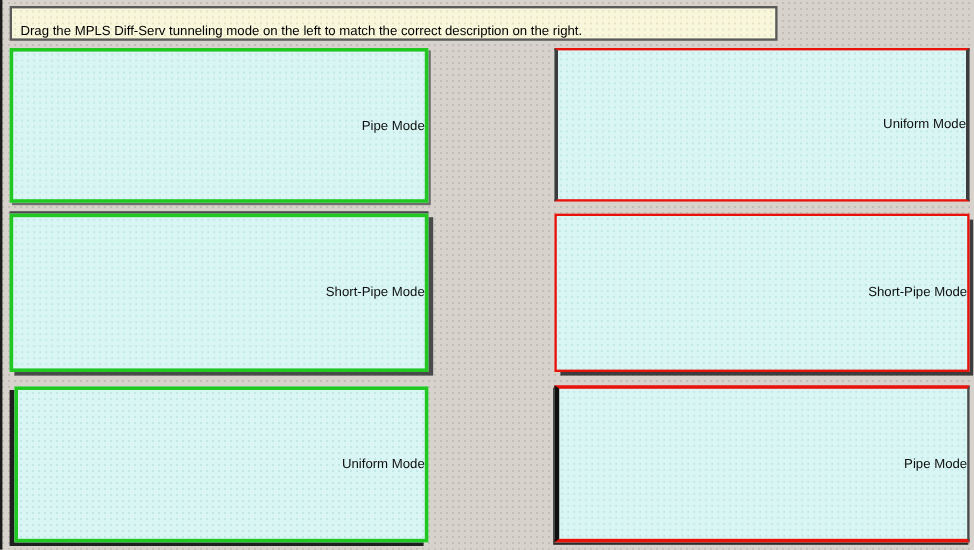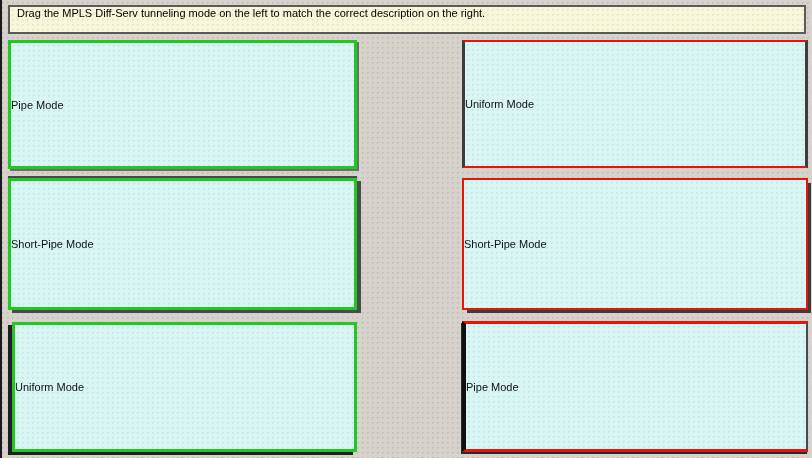--- a/index.html
+++ b/index.html
@@ -10,39 +10,39 @@
     background-color: #d7d3cc;
     background-image: radial-gradient(rgba(170,165,155,.45) 1px, transparent 1px);
     background-size: 5px 5px;
     font-family: "Liberation Sans", sans-serif;
     overflow: hidden;
     border-left: 2px solid #1a1a1a;
   }
   .banner {
     position: absolute;
     left: 6px; top: 5px;
-    width: 798px; height: 29px;
+    width: 640px; height: 29px;
     background-color: #f8f7dc;
     background-image: radial-gradient(rgba(200,195,150,.35) 1px, transparent 1px);
     background-size: 5px 5px;
     border: 2px solid #5a5a5a;
     display: flex;
-    align-items: flex-start;
+    align-items: flex-end;
     padding-left: 7px;
     font-size: 11px;
     color: #000;
   }
   .box {
     position: absolute;
     background-color: #d9f6f4;
     background-image: radial-gradient(rgba(120,190,190,.25) 1px, transparent 1px);
     background-size: 5px 5px;
     display: flex;
     align-items: center;
-    justify-content: flex-start;
+    justify-content: flex-end;
     font-size: 11px;
     color: #101010;
     cursor: pointer;
   }
   
   .src { border: 3px solid #22c822; left: 6px; width: 349px; }
   .src1 { top: 40px;  height: 129px; box-shadow: 2px 2px 0 #6e6e6e; }
   .src2 { top: 178px; height: 132px;
           box-shadow: 4px 3px 0 #4a4a4a, 0 -2px 0 #4a4a4a; }
   .src3 { top: 322px; height: 130px; left: 10px; width: 345px;

